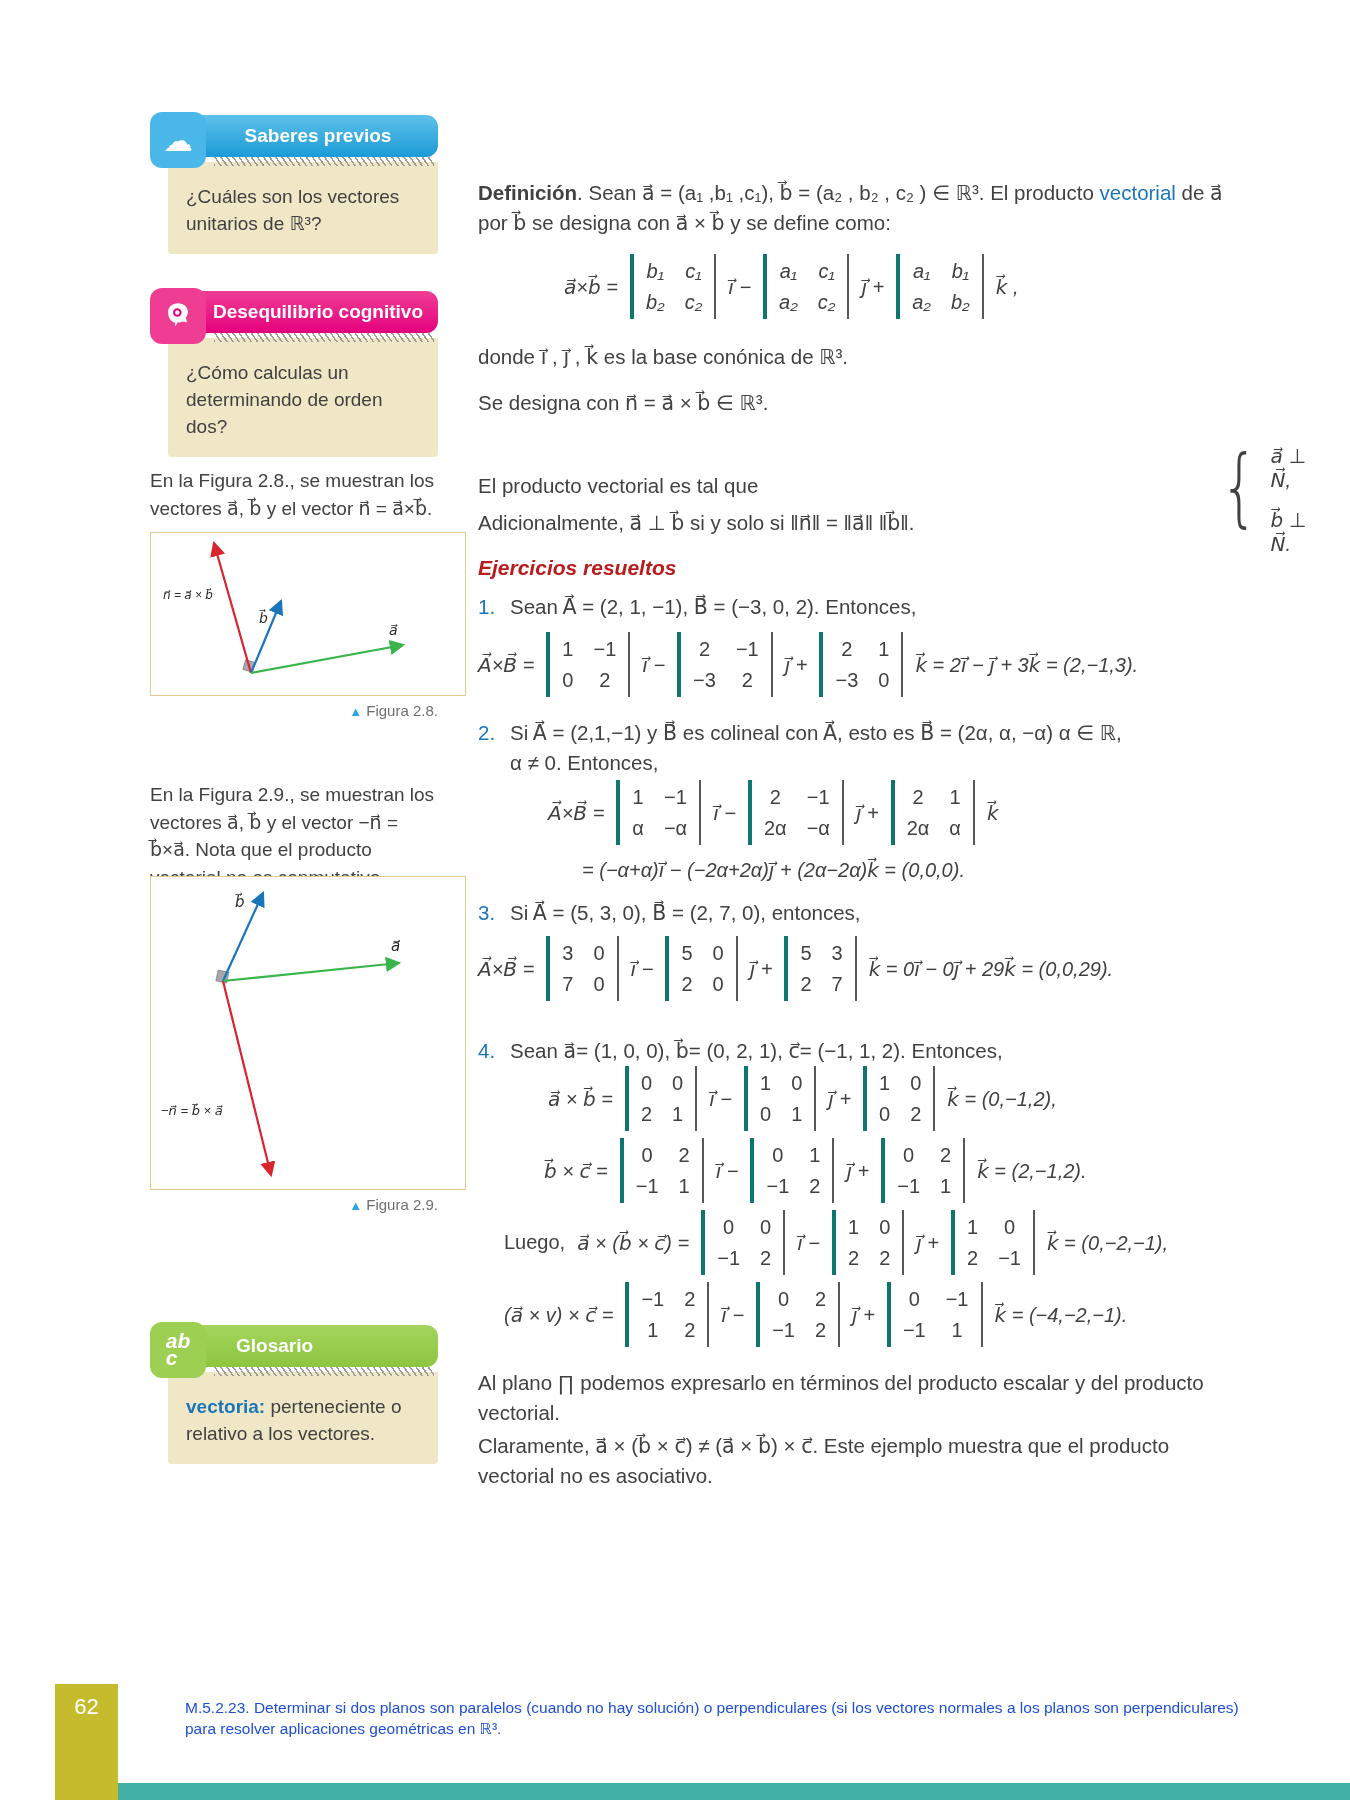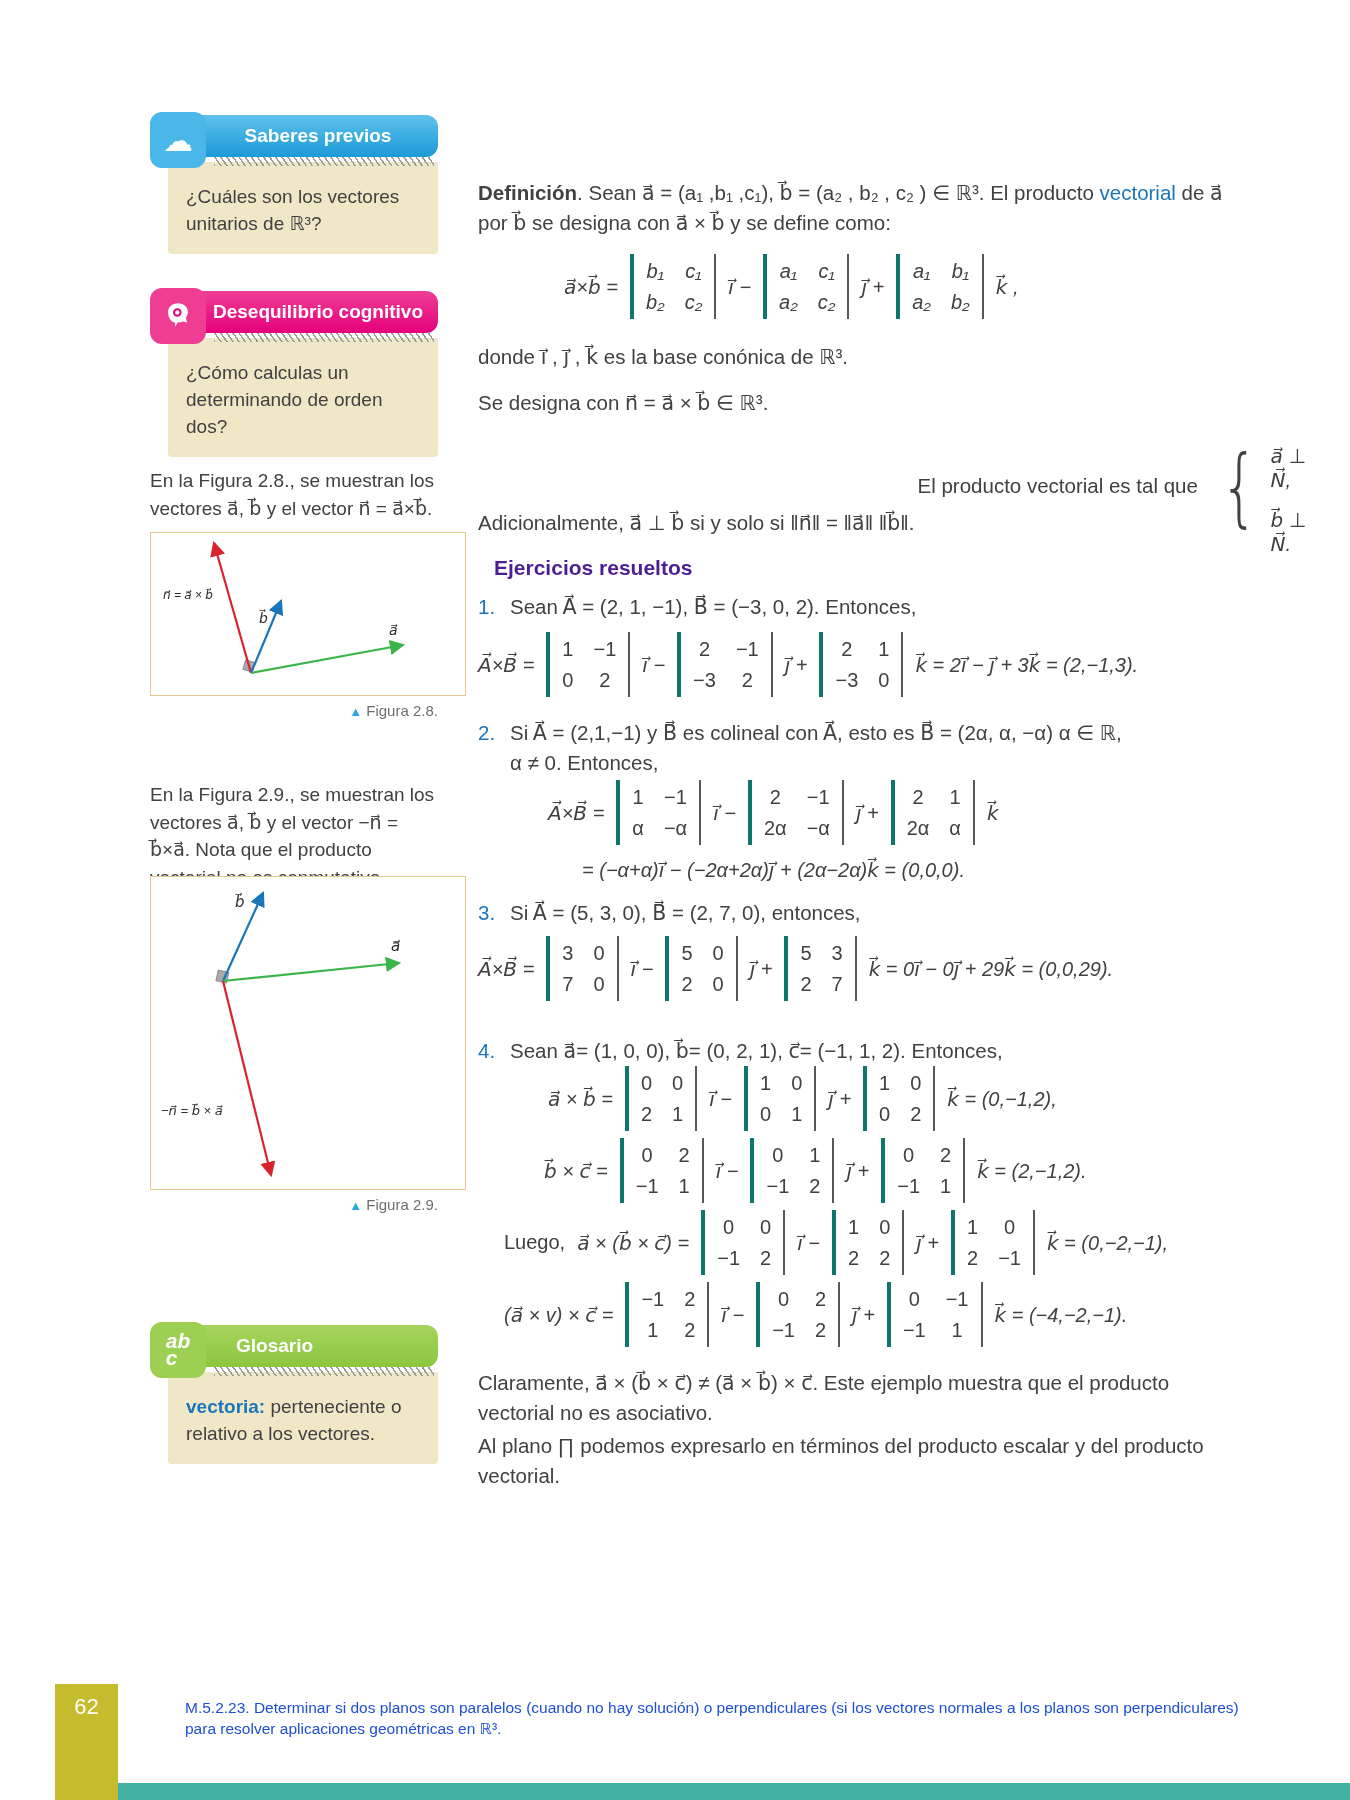--- a/index.html
+++ b/index.html
@@ -53,21 +53,21 @@
   .det { display:inline-grid; grid-template-columns:repeat(2,auto); column-gap:20px; row-gap:9px;
          padding:6px 12px; border-left:4px solid #0f766e; border-right:2px solid #58585a;
          justify-items:center; font-size:20px; line-height:1.1; }
   .it-cells span { font-style:italic; }
 
   .talque { position:absolute; display:flex; align-items:center; }
   .brace { font-family:"DejaVu Sans",sans-serif; font-size:86px; font-weight:100; line-height:1;
            margin:0 4px 0 14px; transform:scaleX(.7); color:#414042; }
   .conds { display:flex; flex-direction:column; gap:16px; font-size:20px; font-style:italic;margin-top:28px; }
 
-  .ej-red { position:absolute; color:#4c1d95; font-weight:bold; font-size:21px;margin-left:16px; }
+  .ej-red { position:absolute; color:#b91c1c; font-weight:bold; font-style:italic; font-size:21px; }
   .ej { position:absolute; display:flex; width:758px; font-size:20.5px; line-height:1.45; }
   .ej .num { color:#1b75bb; min-width:32px; }
 
   .closing { position:absolute; left:0; width:758px; font-size:20.5px; line-height:1.48; }
   .closing p { margin:0 0 2px 0; }
 
   
   .footnote { position:absolute; left:185px; top:1698px; width:1056px; font-size:15.5px;
               line-height:1.35; color:#1d4ed8; }
   .page-tab { position:absolute; left:55px; top:1684px; width:63px; height:116px; background:#c5bc2d;
@@ -209,21 +209,21 @@
           <span>a₂</span>
           <span>b₂</span>
         </span>
       <span class="mi">k⃗ ,</span>
     </div>
 
     <p class="body-p" style="top:342px;">donde  i⃗ ,  j⃗ ,  k⃗  es la base conónica de ℝ³.</p>
     <p class="body-p" style="top:388px;">Se designa con n⃗  =  a⃗ × b⃗  ∈ ℝ³.</p>
 
     <div class="talque" style="top:416px; left:0;">
-      <span class="body-p" style="position:static;text-align:right;">El producto vectorial es tal que</span>
+      <span class="body-p" style="position:static;">El producto vectorial es tal que</span>
       <span class="brace">{</span>
       <span class="conds">
         <span>a⃗ ⊥ N⃗,</span>
         <span>b⃗ ⊥ N⃗.</span>
       </span>
     </div>
 
     <p class="body-p" style="top:508px;">Adicionalmente,  a⃗ ⊥ b⃗  si y solo si  ‖n⃗‖ = ‖a⃗‖ ‖b⃗‖.</p>
 
     <div class="ej-red" style="top:556px;">Ejercicios resueltos</div>
@@ -417,22 +417,22 @@
       <span class="det">
           <span>0</span>
           <span>−1</span>
           <span>−1</span>
           <span>1</span>
         </span>
       <span class="mi">k⃗ = (−4,−2,−1).</span>
     </div>
 
     <div class="closing" style="top:1368px;">
+      <p>Al plano ∏ podemos expresarlo en términos del producto escalar y del producto vectorial.</p>
       <p>Claramente,  a⃗ × (b⃗ × c⃗) ≠ (a⃗ × b⃗) × c⃗.  Este ejemplo muestra que el producto vectorial no es asociativo.</p>
-      <p>Al plano ∏ podemos expresarlo en términos del producto escalar y del producto vectorial.</p>
     </div>
 
   </div>
 
   <div class="footnote">M.5.2.23. Determinar si dos planos son paralelos (cuando no hay solución) o perpendiculares (si los vectores normales a los planos son perpendiculares) para resolver aplicaciones geométricas en ℝ³.</div>
   <div class="page-tab">62</div>
   <div class="bottom-bar"></div>
 
 </div>
 

